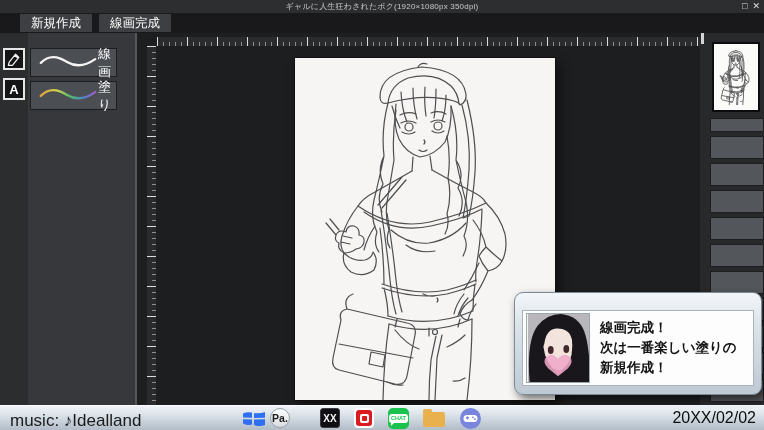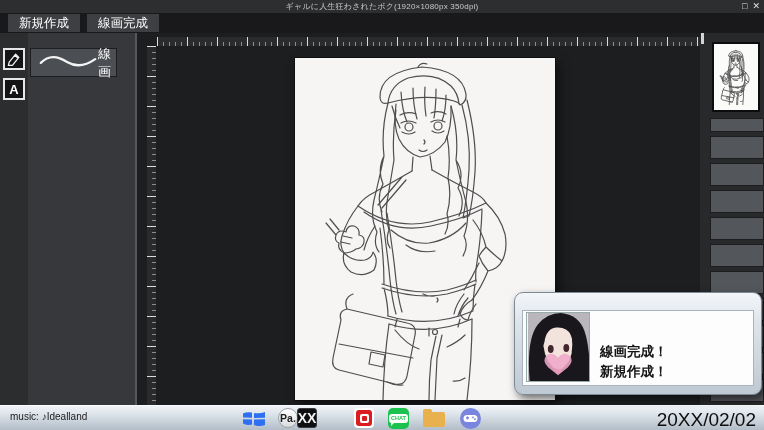--- a/index.html
+++ b/index.html
@@ -9,21 +9,21 @@
     background:#1d1e20; font-family:Liberation Sans, sans-serif;
   }
   
   .titlebar { position:absolute; left:0; top:0; right:0; height:13px; background:#2d2e30; }
   .title-text { position:absolute; left:0; right:0; top:1px; text-align:center;
     font-size:8px; color:#c9c9c9; letter-spacing:.2px; }
   .win-btns { position:absolute; right:4px; top:1px; display:flex; gap:5px; }
   .win-btn { color:#e0e0e0; font-size:9px; line-height:10px; cursor:default; }
   
   .menubar { position:absolute; left:0; top:13px; right:0; height:20px; background:#19191b;
-    display:flex; align-items:center; gap:7px; padding-left:8px; }
+    display:flex; align-items:center; gap:7px; padding-left:20px; }
   .menu-btn { height:18px; background:#3e3f42; color:#ffffff; font-size:12.5px;
     padding:0 11px; display:flex; align-items:center; }
   
   .toolcol { position:absolute; left:0; top:33px; width:28px; bottom:25px; background:#2c2d2f; }
   .tool-btn { position:absolute; left:3px; width:22px; height:22px; background:#141416;
     border:2px solid #e6e6e6; color:#fff; display:flex; align-items:center; justify-content:center;
     font-size:13px; font-weight:bold; }
   .tool-btn svg { display:block; }
   
   .layerpanel { position:absolute; left:28px; top:33px; width:107px; bottom:25px; background:#37383b; }
@@ -56,35 +56,35 @@
   .prow { height:23px; margin-bottom:4px; background:#53565b; border:1px solid #1d1d1f; }
   .prow:first-child { height:14px; }
   
   .dialog { position:absolute; left:514px; top:292px; width:248px; height:103px; z-index:20;
     border-radius:9px; border:1px solid #7d8a96;
     background:linear-gradient(180deg,#f3f6f9 0%,#dde4ea 30%,#bfc9d3 100%);
     box-shadow:3px 4px 9px rgba(0,0,0,.55); }
   .dialog-header { position:absolute; left:0; right:0; top:2px; text-align:center;
     font-size:10.5px; font-weight:bold; color:#2e2e30; }
   .dialog-body { position:absolute; left:7px; right:7px; top:17px; bottom:8px;
-    background:#fdfdfd; border:1px solid #a9b3bd; display:flex; align-items:flex-end; padding:3px; }
+    background:#fdfdfd; border:1px solid #a9b3bd; display:flex; align-items:center; padding:3px; }
   .avatar { flex:0 0 64px; width:64px; height:70px; border:1px solid #9aa; overflow:hidden; }
   .dialog-text { margin-left:10px; font-size:13.5px; font-weight:bold; color:#141414; line-height:20px; }
   
   .taskbar { position:absolute; left:0; right:0; bottom:0; height:25px;
     background:linear-gradient(180deg,#f0f4f8 0%,#d6dee5 45%,#b2bdc8 100%);
     border-top:1px solid #fafcfe; }
-  .music { position:absolute; left:10px; top:5px; font-size:10px; color:#1b1b1b; }
-  .date { position:absolute; right:8px; top:3px; font-size:19px; color:#0e0e0e; }
+  .music { position:absolute; left:10px; top:5px; font-size:17px; color:#1b1b1b; }
+  .date { position:absolute; right:8px; top:3px; font-size:16px; color:#0e0e0e; }
   .tb-icon { position:absolute; top:2px; }
-  .icon-pa { left:278px; width:20px; height:20px; background:linear-gradient(#ffffff,#d9dcdf);
+  .icon-pa { left:270px; width:20px; height:20px; background:linear-gradient(#ffffff,#d9dcdf);
     border:1px solid #9aa2aa; border-radius:10px; color:#1c1c1c; font-weight:bold; font-size:10.5px;
     display:flex; align-items:center; justify-content:center; }
-  .icon-xx { left:297px; width:20px; height:20px; background:#0f0f13; border:1px solid #3a3a40;
-    border-radius:3px; color:#f2f2f2; font-weight:bold; font-size:14px;
+  .icon-xx { left:320px; width:20px; height:20px; background:#0f0f13; border:1px solid #3a3a40;
+    border-radius:3px; color:#f2f2f2; font-weight:bold; font-size:10px;
     display:flex; align-items:center; justify-content:center; }
   .icon-video { left:354px; width:20px; height:20px; background:#ffffff; border-radius:4px;
     padding:2px; }
   .icon-video .vid-in { width:100%; height:100%; background:var(--red); border-radius:3px;
     display:flex; align-items:center; justify-content:center; }
   .icon-video .vid-core { width:9px; height:9px; background:#fff; border-radius:2px;
     display:flex; align-items:center; justify-content:center; }
   .icon-video .vid-dot { width:5px; height:5px; background:var(--red); border-radius:1px; }
   .icon-chat { left:388px; width:21px; height:21px; background:var(--green); border-radius:5px;
     display:flex; align-items:center; justify-content:center; }
@@ -164,20 +164,37 @@
 
   <div class="layerpanel">
     <div class="layer-btn" style="top:15px">
       <span class="wave">
         <svg width="60" height="18" viewBox="0 0 64 18">
             <path d="M3 11 C 12 2, 21 4, 31 10 S 51 14, 61 7" stroke="#f4f4f4" stroke-width="2.4" fill="none" stroke-linecap="round"></path>
           </svg>
       </span>
       <span class="lbl">線画</span>
     </div>
+    <div class="layer-btn" style="top:48px">
+      <span class="wave">
+        <svg width="60" height="18" viewBox="0 0 64 18">
+          <defs>
+            <linearGradient id="rainbow" x1="0" y1="0" x2="1" y2="0">
+              <stop offset="0" stop-color="#e8a23c"></stop>
+                <stop offset="0.3" stop-color="#cdd44e"></stop>
+              <stop offset="0.55" stop-color="#4db86a"></stop>
+                <stop offset="0.78" stop-color="#4f86c9"></stop>
+              <stop offset="1" stop-color="#9a5fc9"></stop>
+            </linearGradient>
+          </defs>
+          <path d="M3 11 C 12 2, 21 4, 31 10 S 51 14, 61 7" stroke="url(#rainbow)" stroke-width="2.6" fill="none" stroke-linecap="round"></path>
+        </svg>
+      </span>
+      <span class="lbl">塗り</span>
+    </div>
   </div>
   <div class="panel-edge"></div>
 
   <div class="canvas">
     <div class="h-ruler"></div>
     <div class="v-ruler"></div>
     <div class="artboard">
       <svg width="260" height="342" viewBox="0 0 260 342" stroke-width="1.2">
         <use href="#char-art"></use>
       </svg>
@@ -216,20 +233,21 @@
           <path d="M12 42 Q8 10 30 7 Q52 8 52 38 L46 24 Q40 14 29 15 Q19 16 17 30 Z" fill="#1a171c"></path>
           <path d="M43 12 Q54 22 51 48 L45 40 Q48 24 41 16 Z" fill="#1a171c"></path>
           <ellipse cx="23.5" cy="37" rx="3" ry="4.2" fill="#42282c"></ellipse>
           <ellipse cx="39.5" cy="36" rx="3" ry="4.2" fill="#42282c"></ellipse>
           <path d="M30 62 Q26 58 28 56 Q31 59 34 57 Q36 60 33 62 Z" fill="#b0454d"></path>
           <path d="M31 46 Q25 39 19 44 Q14 49 21 56 L31 64 L41 56 Q48 49 43 44 Q37 39 31 46 Z" fill="#efa9c9" opacity="0.88"></path>
         </svg>
       </div>
       <div class="dialog-text">
         <div>線画完成！</div>
+        <div>次は一番楽しい塗りの</div>
         <div>新規作成！</div>
       </div>
     </div>
   </div>
 
   <div class="taskbar">
     <div class="music">
       <span>music:</span>
       <span>♪Idealland</span>
     </div>

